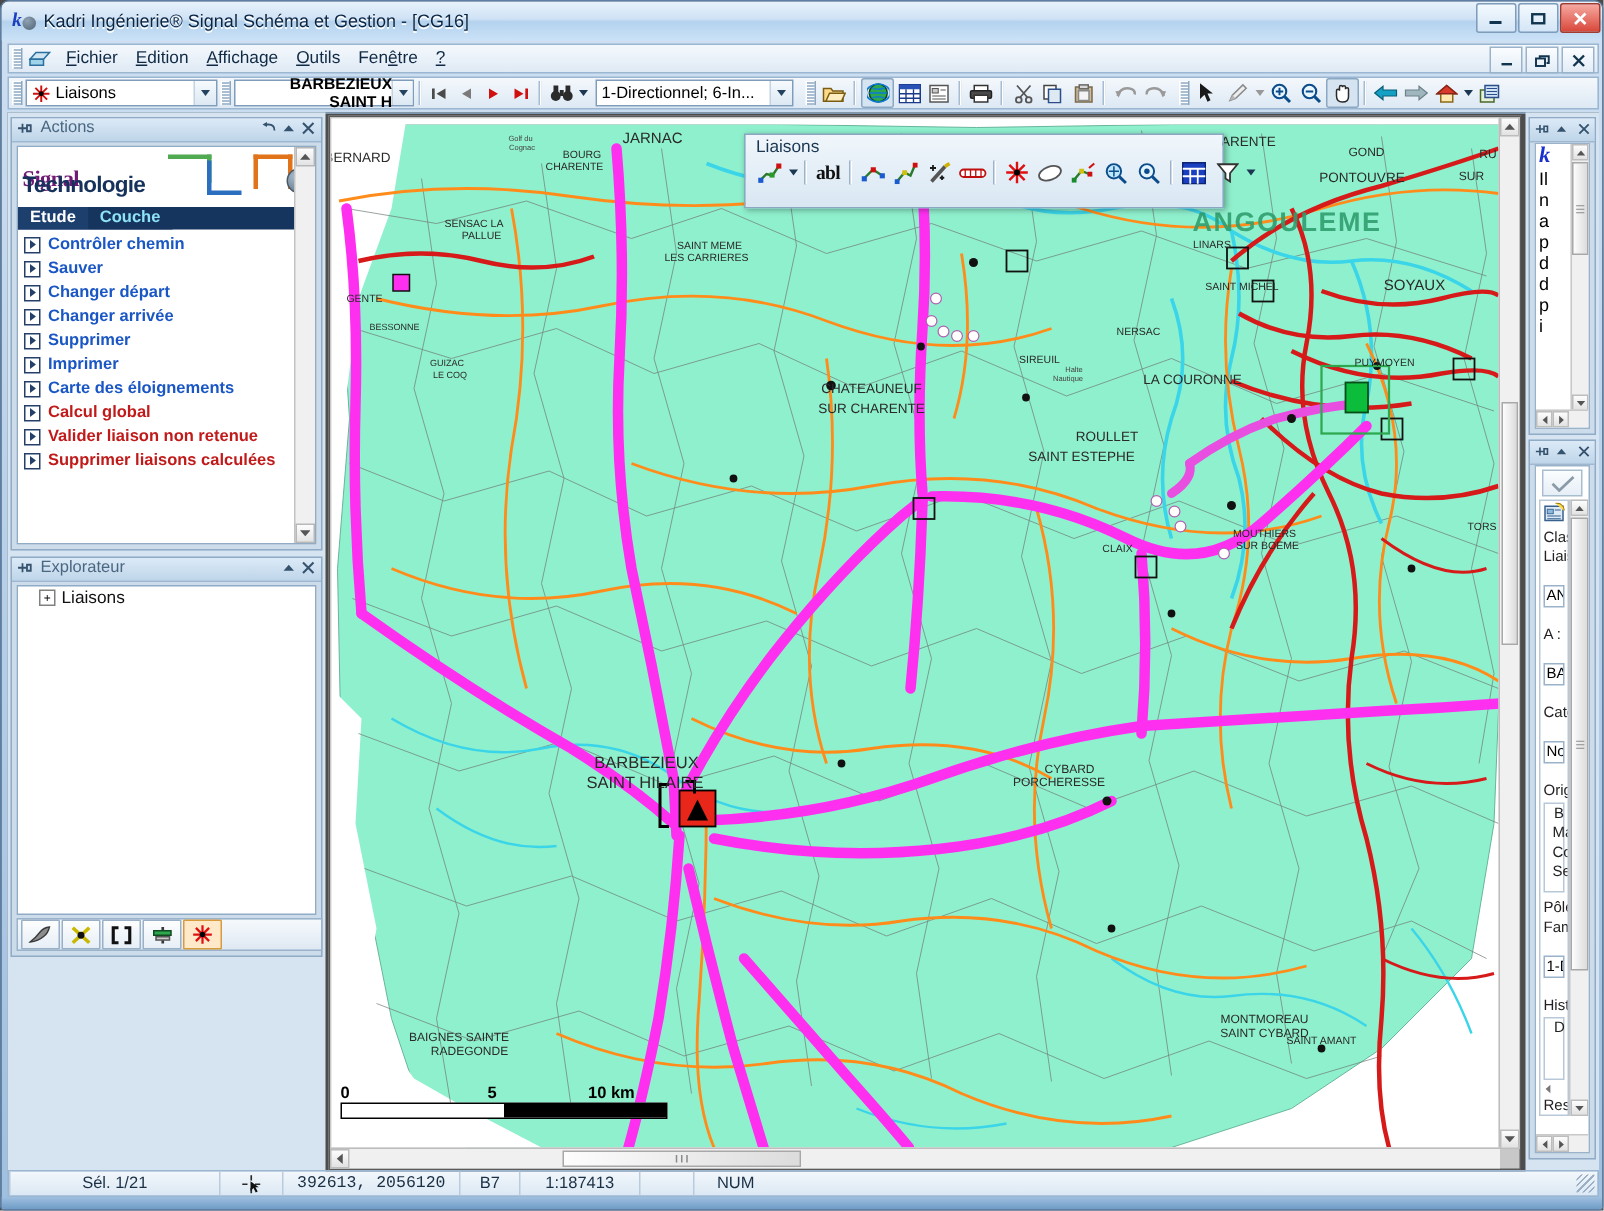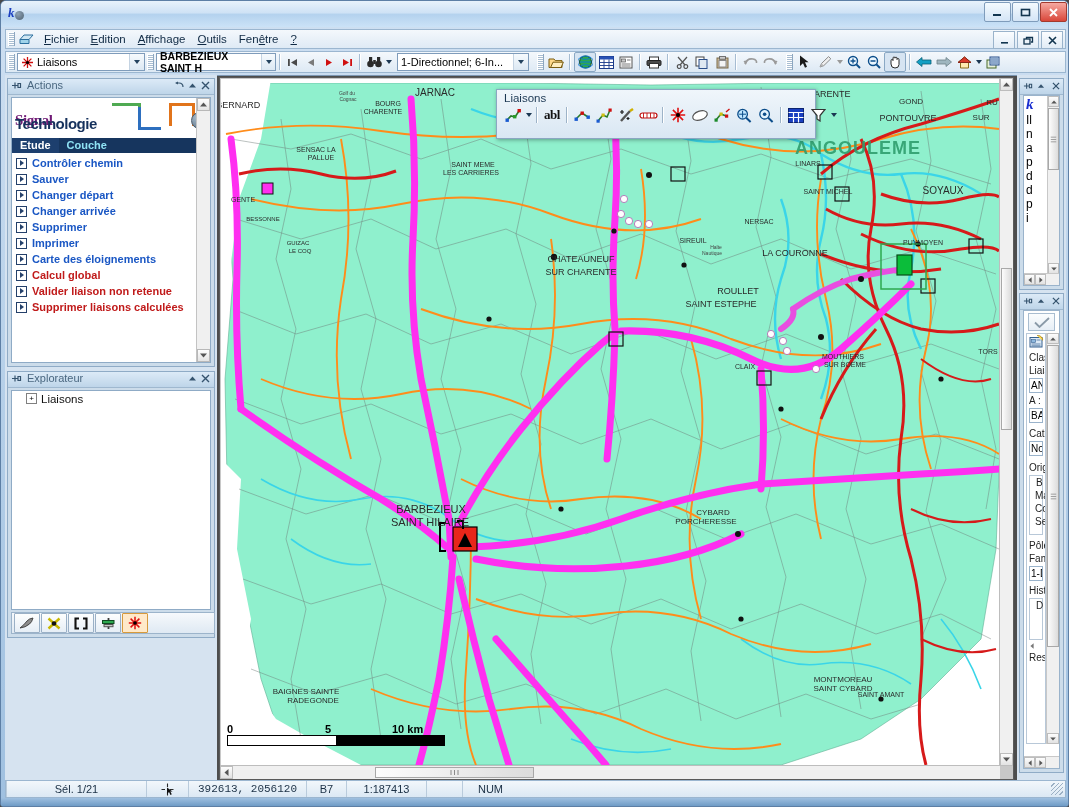--- a/index.html
+++ b/index.html
@@ -151,21 +151,21 @@
   .fsep{width:1px;height:16px;background:#9db3c8;border-right:1px solid #fff;margin:0 3px;flex:0 0 auto;}
   .fdrop{width:9px;height:18px;display:flex;align-items:center;justify-content:center;flex:0 0 auto;}
   .fdrop i{width:0;height:0;border-left:3px solid transparent;border-right:3px solid transparent;border-top:4px solid #1b3752;display:block;}
 
   
   .rightdock{position:absolute;left:1016px;top:74px;width:49px;height:707px;background:#d6e3f0;}
   .rp-body{position:absolute;left:3px;right:3px;top:16px;bottom:3px;background:#fff;border:1px solid #9ab3cb;overflow:hidden;}
   .vtext{font-size:12px;color:#000;line-height:15px;padding:1px 2px;}
   .vtext .blue{color:#1a2fd0;font-weight:bold;font-style:italic;font-size:15px;font-family:"Liberation Serif",serif;}
   .fieldlbl{font-size:10px;color:#222;padding:1px 2px;white-space:nowrap;}
-  .fieldbox{font-size:10px;color:#000;border:1px solid #9ab3cb;background:#fff;margin:1px 2px;padding:0 1px;height:13px;line-height:13px;overflow:hidden;white-space:nowrap;}
+  .fieldbox{font-size:10px;color:#000;border:1px solid #9ab3cb;background:#fff;margin:12px 2px;padding:0 1px;height:13px;line-height:13px;overflow:hidden;white-space:nowrap;}
   .chkbtn{margin:2px 4px;height:16px;border:1px solid #a9bdd0;background:linear-gradient(180deg,#fbfdfe,#e6eef6);display:flex;align-items:center;justify-content:center;}
 
   
   .statusbar{
     position:absolute;left:4px;bottom:8px;width:1061px;height:18px;
     background:linear-gradient(180deg,#f2f7fb,#dbe8f4);
     border:1px solid #9bb6d0;box-sizing:border-box;display:flex;align-items:center;
     font-size:11px;color:#1a2f44;
   }
   .sb-cell{height:16px;display:flex;align-items:center;justify-content:center;padding:0 6px;
@@ -179,20 +179,21 @@
 </head>
 <body>
 
 <div class="app">
 
   <div class="titlebar">
     <div class="title-ico">
       <span class="k">k</span>
         <span class="g"></span>
     </div>
+    <div class="title-text">Kadri Ingénierie® Signal Schéma et Gestion - [CG16]</div>
     <div class="win-btns">
       <div class="wb">
         <svg width="11" height="9" viewBox="0 0 11 9">
             <rect x="1" y="6" width="8" height="2" fill="#12354f"></rect>
           </svg>
       </div>
       <div class="wb">
         <svg width="11" height="9" viewBox="0 0 11 9">
             <rect x="1.5" y="1.5" width="8" height="6" fill="none" stroke="#12354f" stroke-width="1.6"></rect>
           </svg>
@@ -252,21 +253,21 @@
         </svg>
       </span>
       <span>Liaisons</span>
       <span class="arrow">
           <i></i>
         </span>
     </div>
 
     <div class="tgrip"></div>
 
-    <div class="combo" style="width:120px;">
+    <div class="combo" style="width:120px;text-align:right;">
       <span style="font-weight:bold;font-size:10.5px;">BARBEZIEUX SAINT H</span>
       <span class="arrow">
           <i></i>
         </span>
     </div>
 
     <div class="tsep"></div>
 
     <div class="nav-arrow">
       <svg width="12" height="11" viewBox="0 0 12 11">

